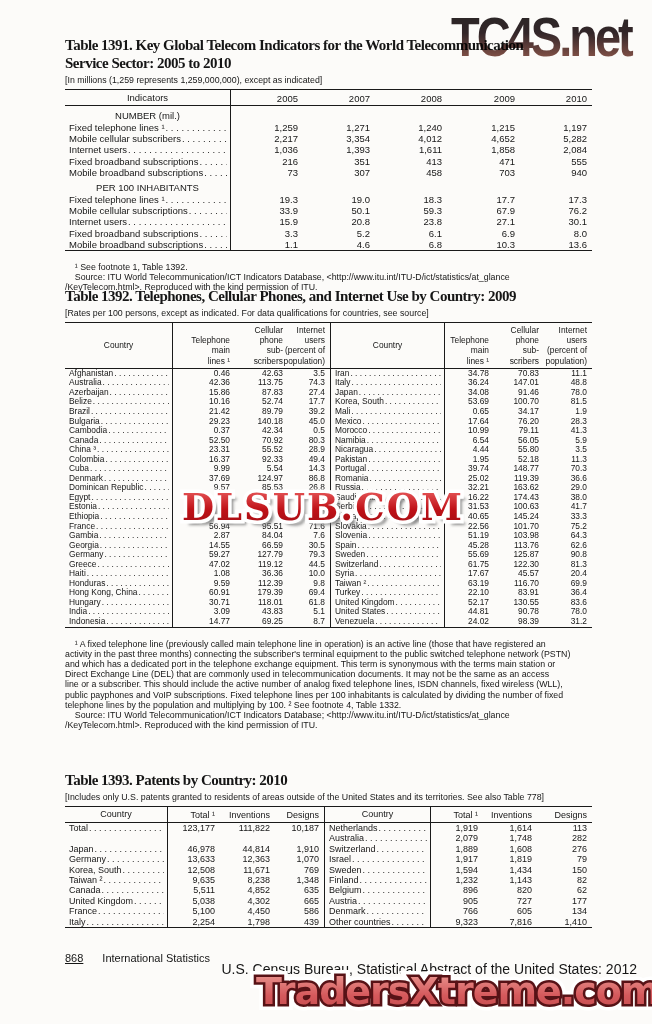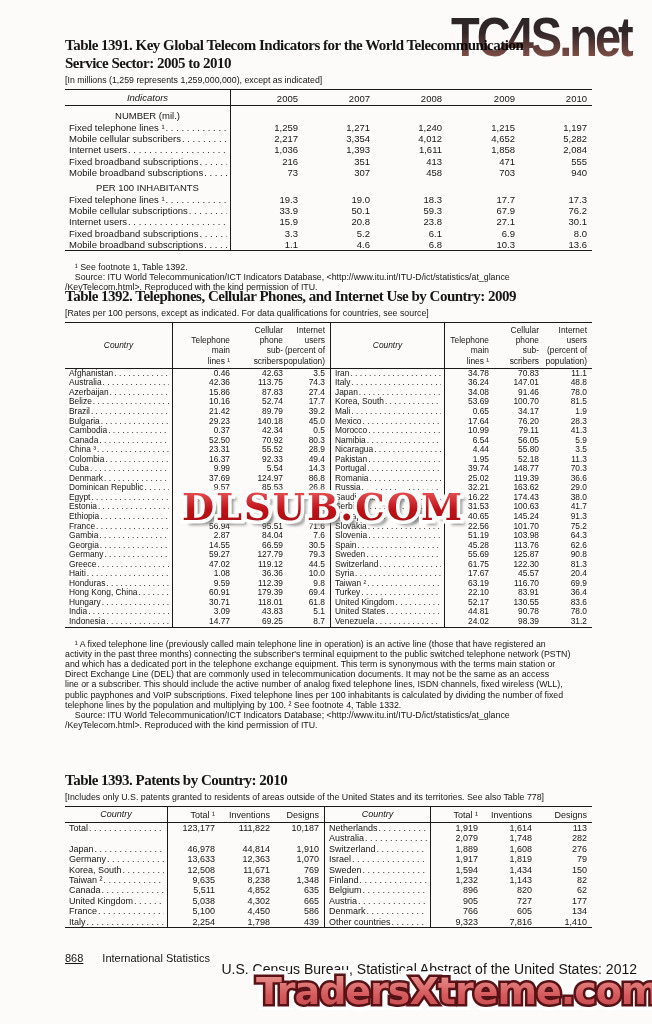--- a/index.html
+++ b/index.html
@@ -9,21 +9,21 @@
   .sect{position:absolute;left:65px;width:527px;}
   .title{font-family:"Liberation Serif",serif;font-weight:700;font-size:15px;line-height:18px;
          letter-spacing:-0.5px;white-space:pre-line;margin:0 0 3px 0;}
   .note{font-size:8.8px;margin:0 0 4px 0;}
   .footnote{font-size:8.8px;line-height:10.2px;white-space:pre-wrap;margin-top:11px;}
 
   
   .grid{display:grid;border-top:1.4px solid #1a1a1a;border-bottom:1.4px solid #1a1a1a;}
   .cell{overflow:hidden;white-space:nowrap;}
   .hc{border-bottom:0.9px solid #1a1a1a;display:flex;align-items:flex-end;white-space:pre-line;}
-  .hc.ctr{align-items:center;justify-content:center;text-align:left;font-style:italic;}
+  .hc.ctr{align-items:center;justify-content:center;text-align:left;}
   .hc.num{justify-content:flex-end;text-align:right;padding-right:5px;}
   .cdiv{border-right:0.9px solid #1a1a1a;}
   .num{text-align:right;padding-right:5px;}
   .cc,.lblc{padding-left:4px;display:flex;}
   .lblc .t,.cc .t{white-space:nowrap;}
   .ld{flex:1 1 auto;overflow:hidden;white-space:nowrap;margin:0 3px 0 1px;}
   .ld::after{content:". . . . . . . . . . . . . . . . . . . . . . . . . . . . . . . . . . . . . . . . .";}
   .bold{font-weight:400;}
   .sechead{text-align:center;padding-top:4px;}
 
@@ -446,21 +446,21 @@
         </div>
         <div class="cell num"></div>
         <div class="cell num"></div>
         <div class="cell num cdiv"></div>
         <div class="cell cc cdiv">
           <div class="t">Singapore</div>
           <div class="ld"></div>
         </div>
         <div class="cell num">40.65</div>
         <div class="cell num">145.24</div>
-        <div class="cell num">91.3</div>
+        <div class="cell num">33.3</div>
         <div class="cell cc cdiv">
           <div class="t">France</div>
           <div class="ld"></div>
         </div>
         <div class="cell num">56.94</div>
         <div class="cell num">95.51</div>
         <div class="cell num cdiv">71.6</div>
         <div class="cell cc cdiv">
           <div class="t">Slovakia</div>
           <div class="ld"></div>

